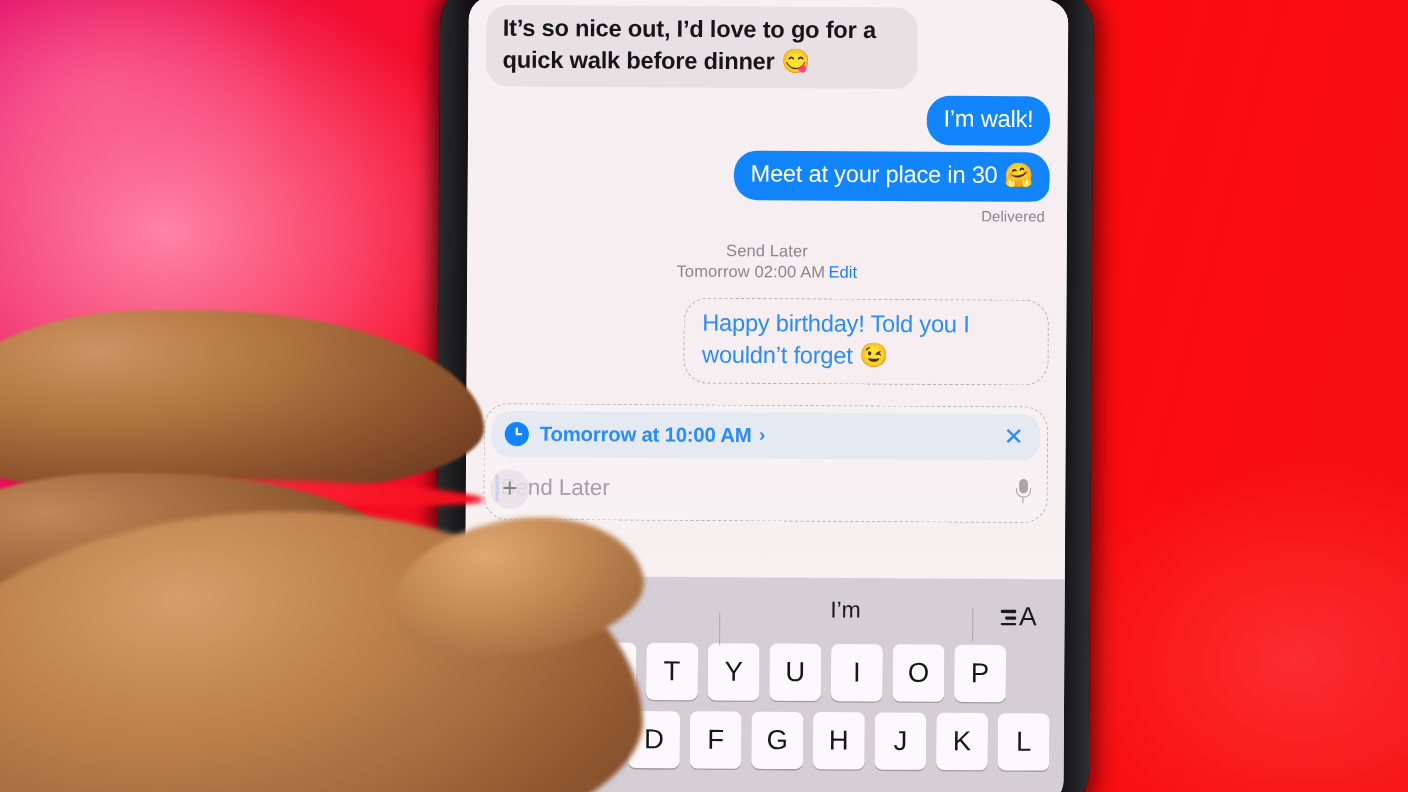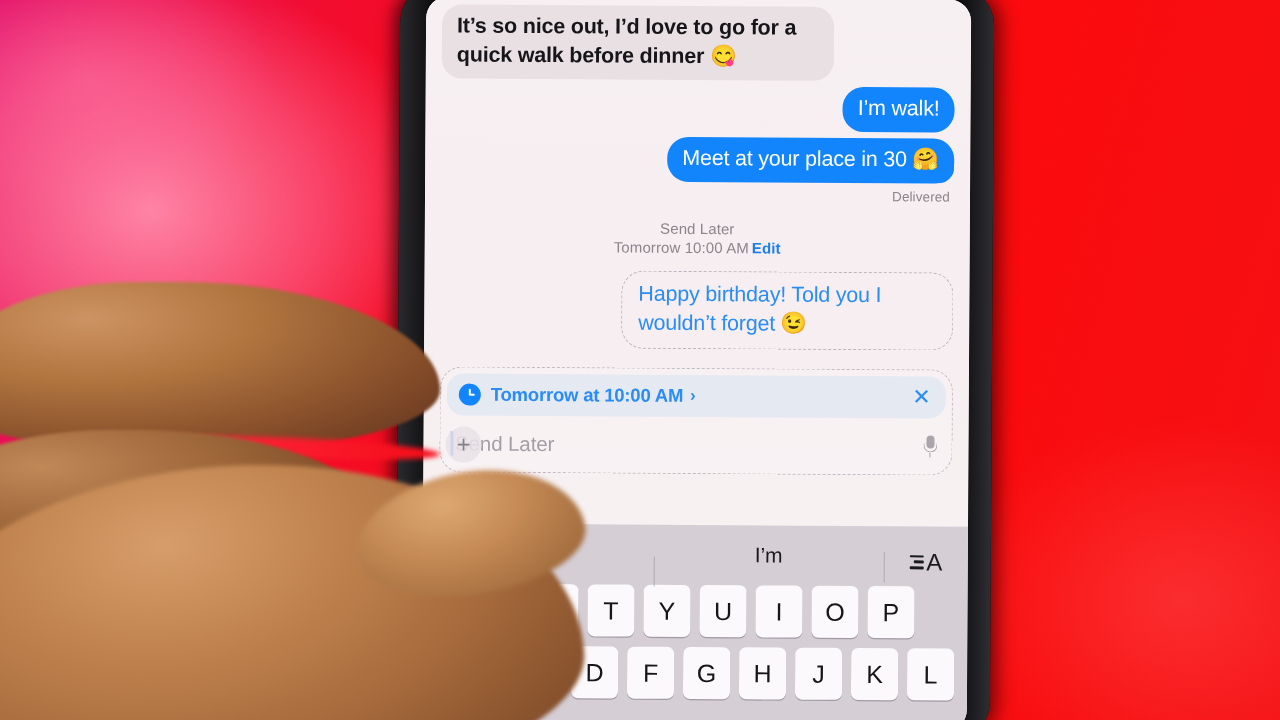--- a/index.html
+++ b/index.html
@@ -109,21 +109,21 @@
     font-weight: 400;
   }
   #sendlater-meta {
     text-align: center;
     margin-top: 16px;
     color: #8b858c;
     line-height: 19px;
   }
   #sendlater-meta .lbl { font-size: 15px; display: block; letter-spacing: 0.1px; }
   #sendlater-meta .time-line { font-size: 15px; letter-spacing: 0.1px; }
-  #sendlater-meta .edit { color: #1d7ef0; font-weight: 700; margin-left: 3px; }
+  #sendlater-meta .edit { color: #1d7ef0; font-weight: 400; margin-left: 3px; }
 
   
   #composer {
     position: absolute;
     left: 0; right: 0; top: 370px;
     padding: 0 16px;
   }
   #composer-box {
     border: 1.6px dashed #c0b8c0;
     border-radius: 22px;
@@ -312,21 +312,21 @@
 
       <div class="row right">
         <div class="bubble outgoing tail">Meet at your place in 30 🤗</div>
       </div>
 
       <div id="delivered">Delivered</div>
 
       <div id="sendlater-meta">
         <span class="lbl">Send Later</span>
         <span class="time-line">
-          <span>Tomorrow 10:00 AM</span><span class="edit">Edit</span>
+          <span>Tomorrow 02:00 AM</span><span class="edit">Edit</span>
         </span>
       </div>
 
       <div class="row right" style="margin-top:14px;">
         <div class="bubble scheduled">Happy birthday! Told you I wouldn’t forget 😉</div>
       </div>
     </div>
 
     <div id="composer">
       <div id="composer-box">

